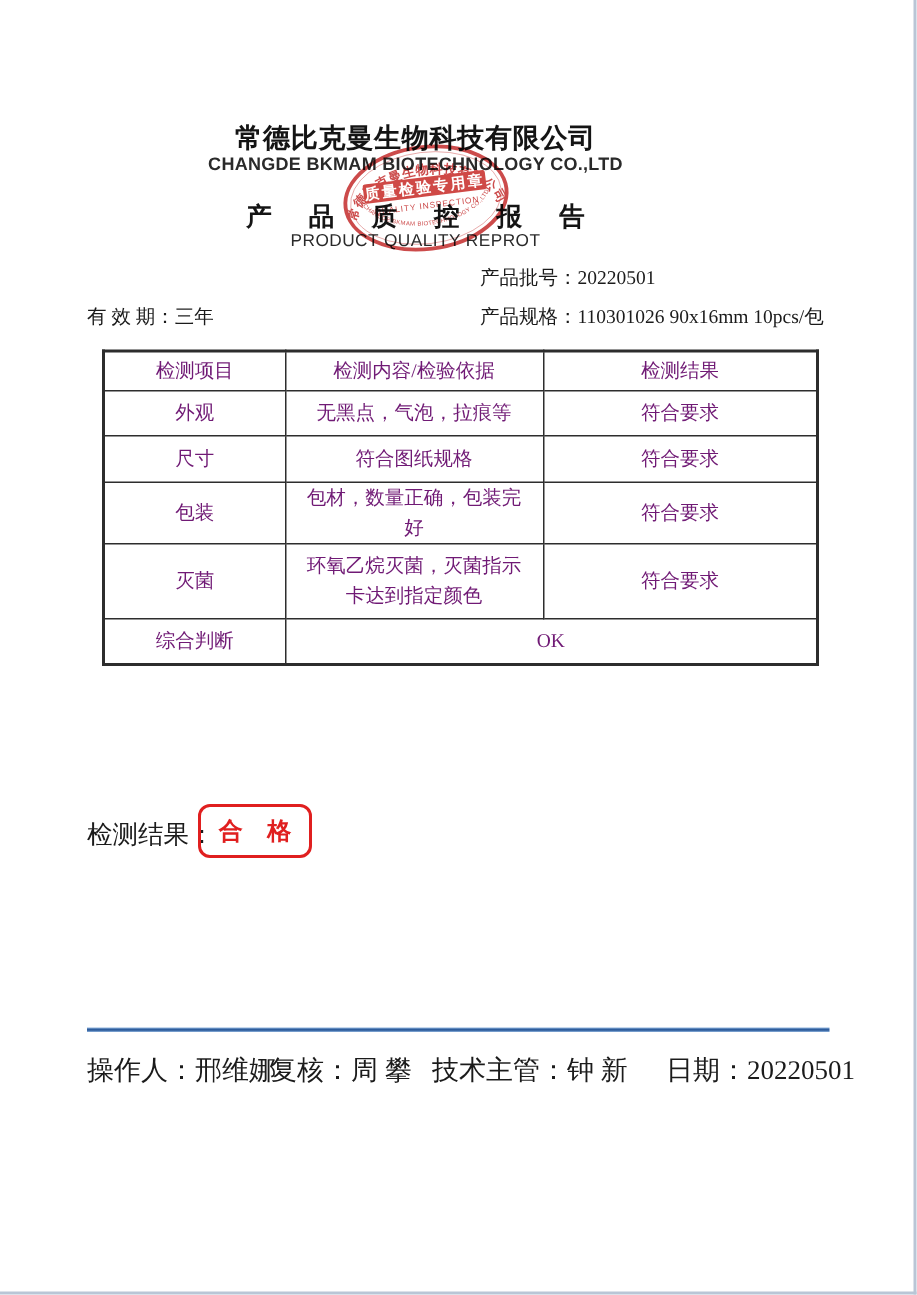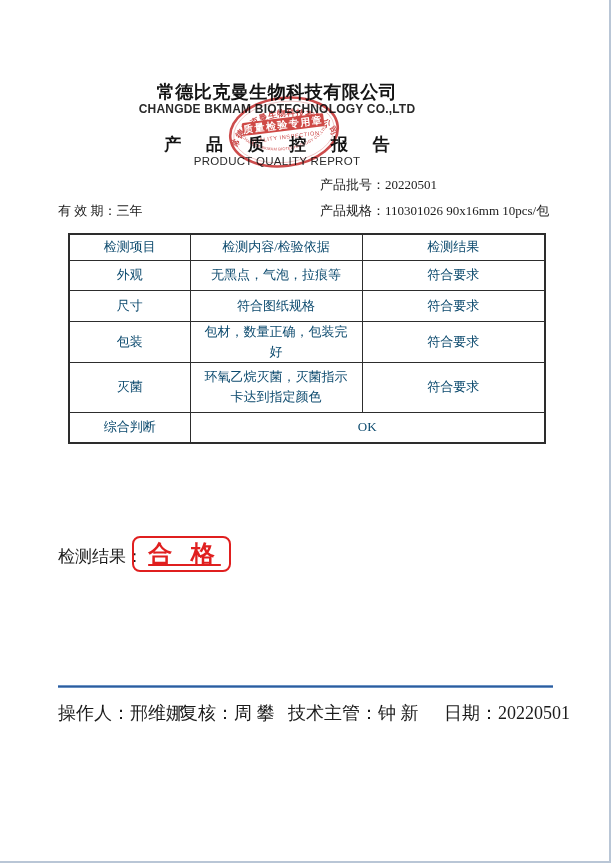--- a/index.html
+++ b/index.html
@@ -52,39 +52,38 @@
   .info-line { position: absolute; left: 58px; width: 500px; height: 17px; font-size: 13px; color: #1b1b1b; }
   .info-line-1 { top: 176px; }
   .info-line-2 { top: 202px; }
   .info-seg-right { position: absolute; left: 262px; top: 0; white-space: nowrap; }
   .info-seg-left  { position: absolute; left: 0; top: 0; white-space: nowrap; }
 
   
   .qc-table {
     position: absolute; left: 68px; top: 233px;
     border-collapse: collapse; table-layout: fixed; width: 476px;
-    font-size: 13px; color: #0c4a6e;
+    font-size: 13px; color: #701a75;
   }
   .qc-table td {
     border: 1.5px solid #2d2d2d;
     text-align: center; vertical-align: middle;
     padding: 0 8px; line-height: 20px;
   }
   .qc-table { border: 2px solid #2d2d2d; }
 
   
   .result-label { position: absolute; left: 58px; top: 545px; font-size: 17px; color: #1b1b1b; }
   .result-box {
-    position: absolute; left: 132px; top: 536px; width: 99px; height: 36px;
+    position: absolute; left: 132px; top: 536px; width: 76px; height: 36px;
     border: 2.5px solid #e01f1f; border-radius: 8px;
     display: flex; align-items: center; justify-content: center;
-    color: #e01f1f; font-size: 24px; font-weight: bold;
+    color: #e01f1f; font-size: 16px; font-weight: bold;
     letter-spacing: 6px; text-indent: 6px;
     font-family: "Liberation Sans", "DejaVu Sans", sans-serif;
-    text-decoration: underline;
   }
 
   
   .footer-rule {
     position: absolute; left: 58px; top: 685px; width: 495px; height: 3px;
     background: linear-gradient(to bottom, #8fb3dd 0%, #2d5c9c 45%, #2d5c9c 60%, #8fb3dd 100%);
   }
   .footer-line { position: absolute; left: 58px; top: 701px; width: 500px; height: 16px; font-size: 18px; color: #1b1b1b; }
   .footer-seg { position: absolute; top: 0; white-space: nowrap; }
   .f-operator   { left: 0; }

